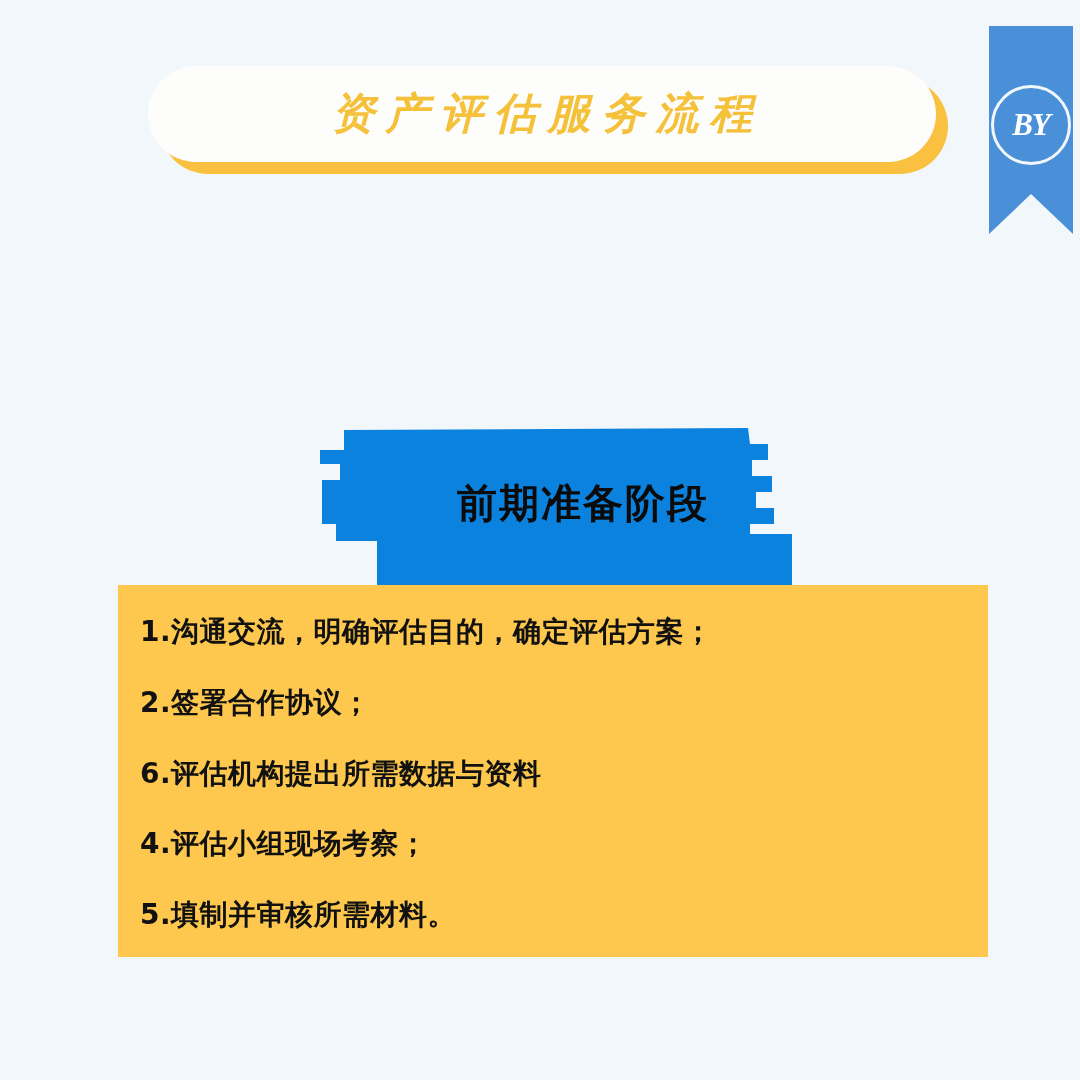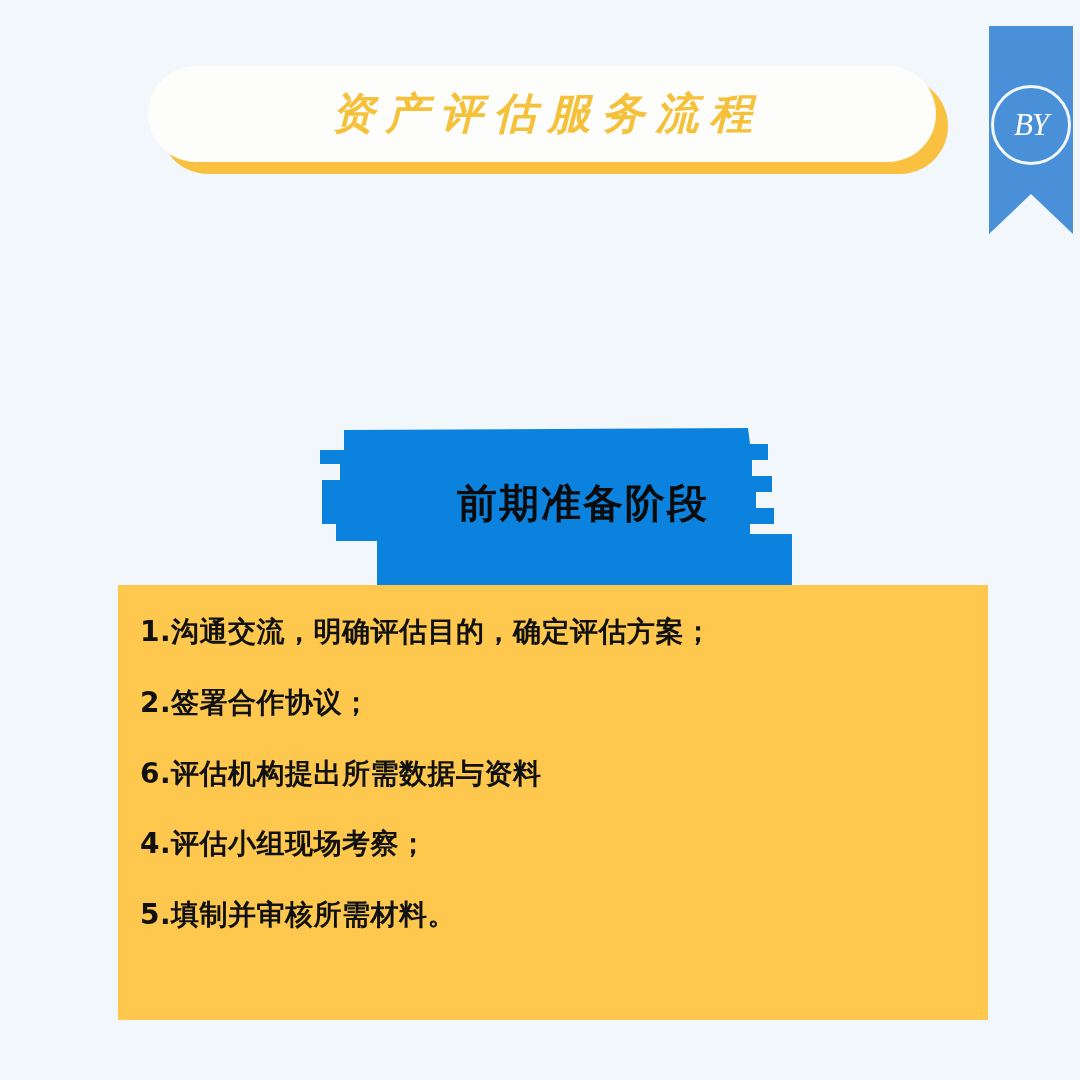--- a/index.html
+++ b/index.html
@@ -49,21 +49,21 @@
     position: absolute;
     left: 0;
     top: 59px;
     width: 84px;
     height: 80px;
     display: flex;
     align-items: center;
     justify-content: center;
     color: #ffffff;
     font-size: 31px;
-    font-weight: normal;
+    font-weight: bold;
     font-style: italic;
     font-family: "Liberation Serif", "DejaVu Serif", serif;
     letter-spacing: -1px;
   }
 
   
   .title-wrap {
     position: absolute;
     left: 148px;
     top: 66px;
@@ -150,21 +150,21 @@
     font-family: "DejaVu Sans", "Liberation Sans", sans-serif;
     white-space: nowrap;
   }
 
   
   .content-card {
     position: absolute;
     left: 118px;
     top: 585px;
     width: 870px;
-    height: 435px;
+    height: 372px;
     background: #fdc84d;
     padding: 32px 34px 20px 12px;
   }
   .steps {
     list-style: none;
     display: block;
   }
   .step-item {
     display: block;
     color: #111111;

